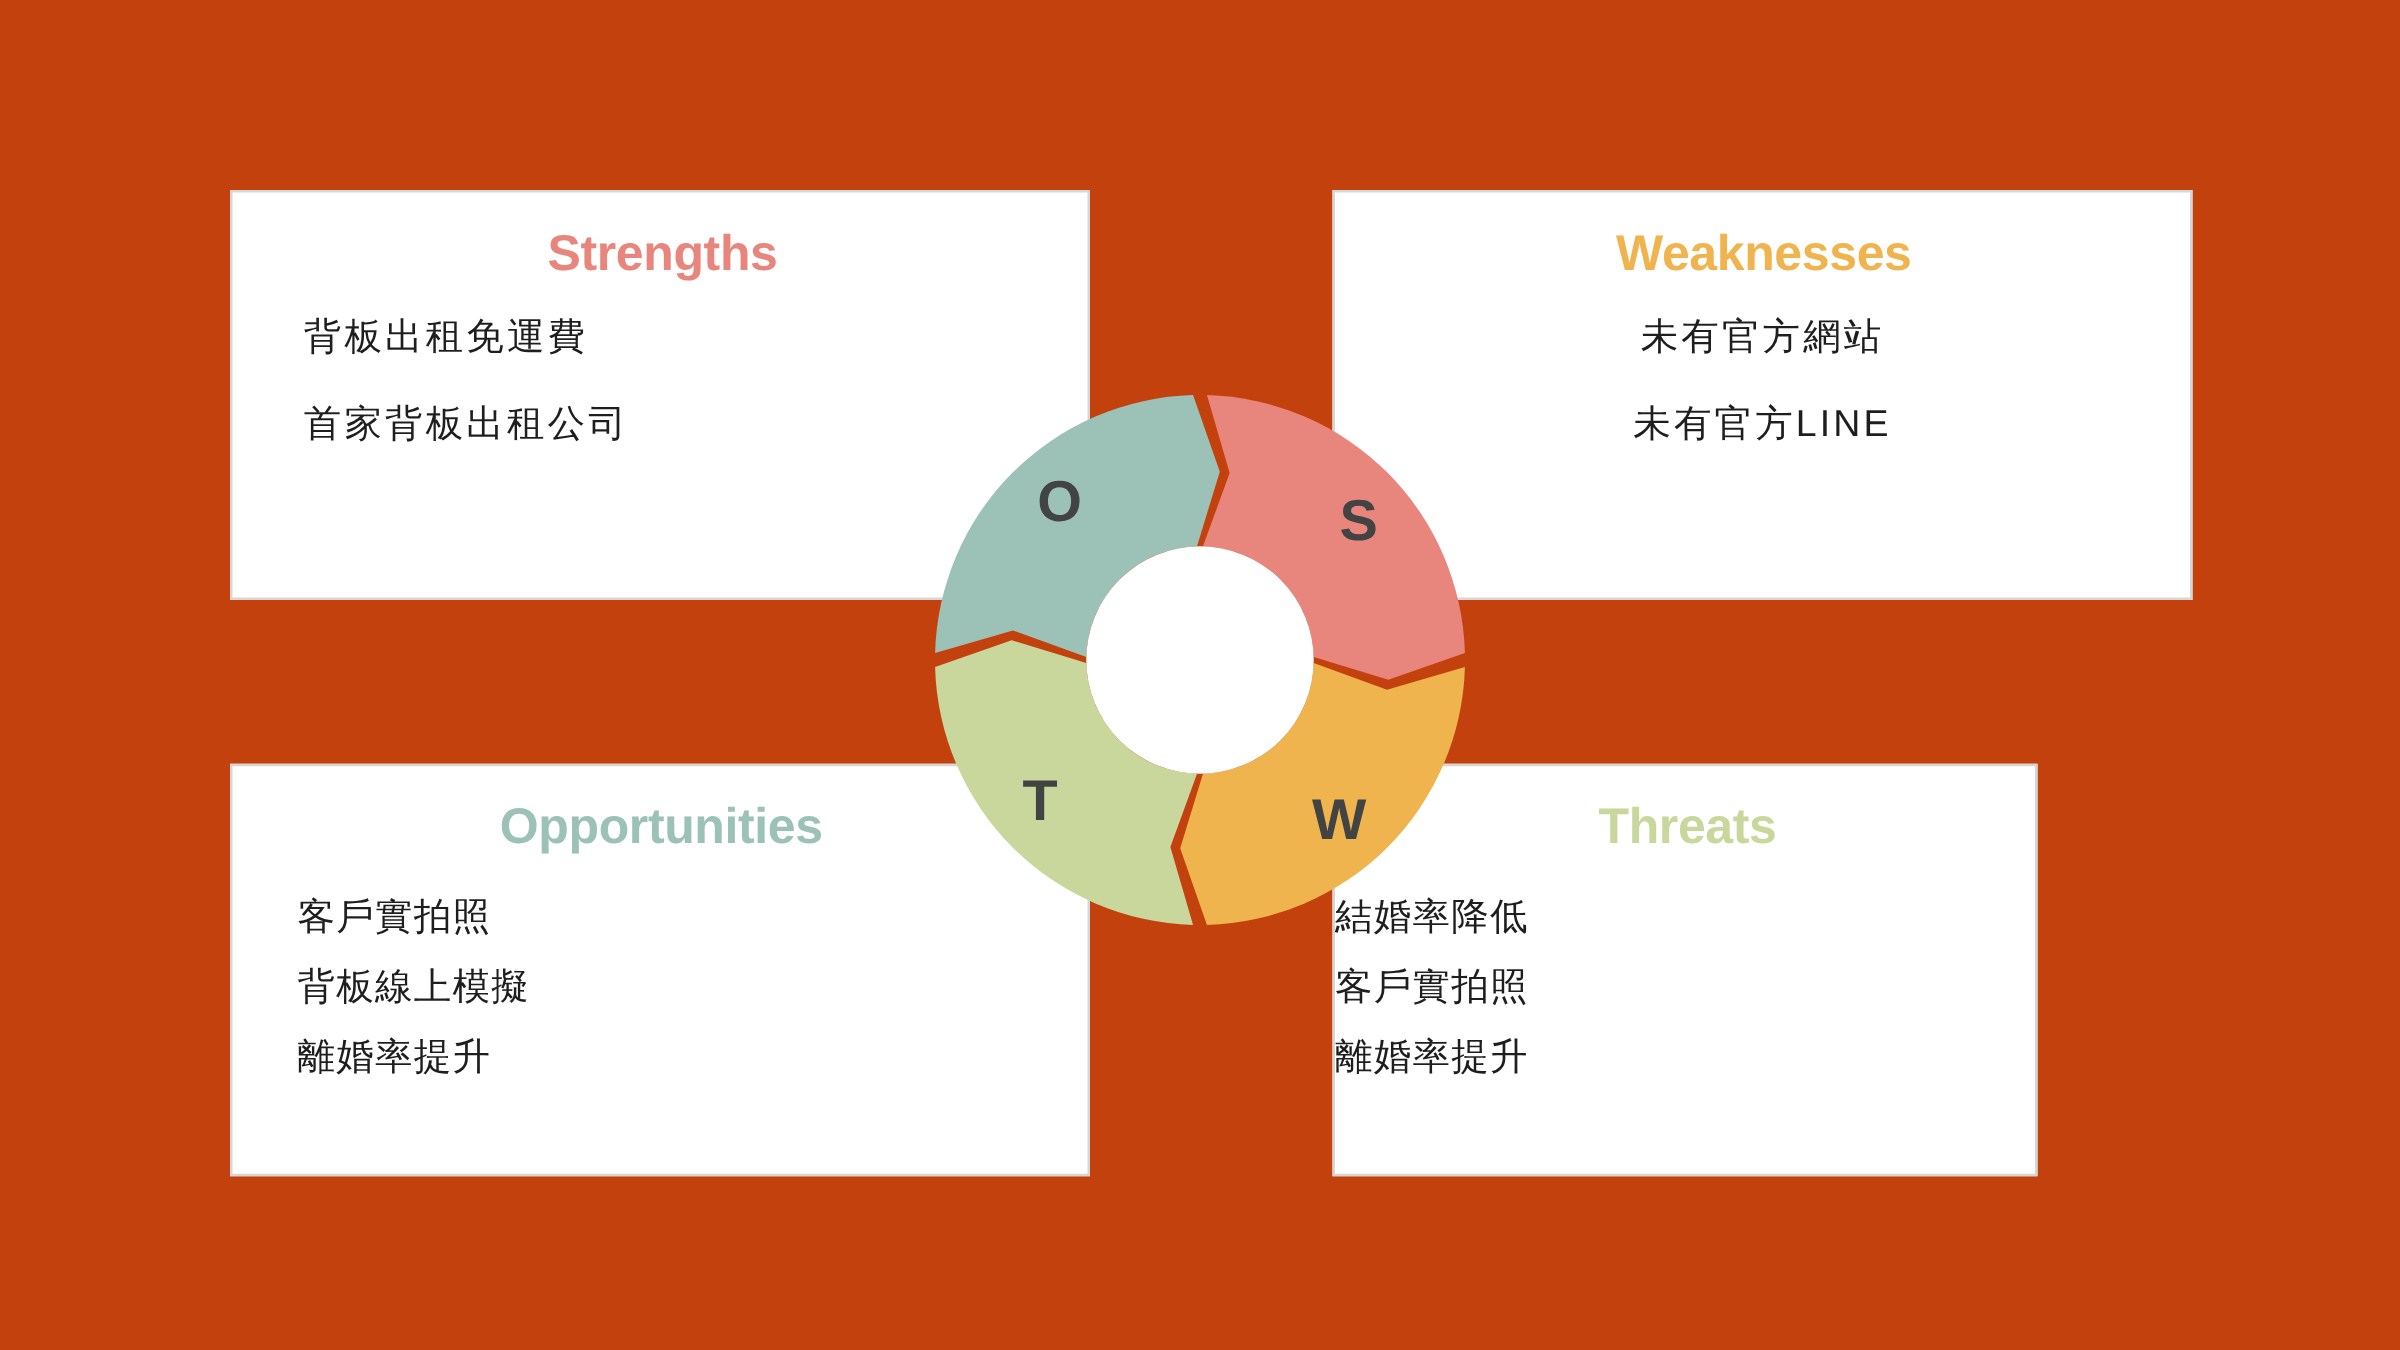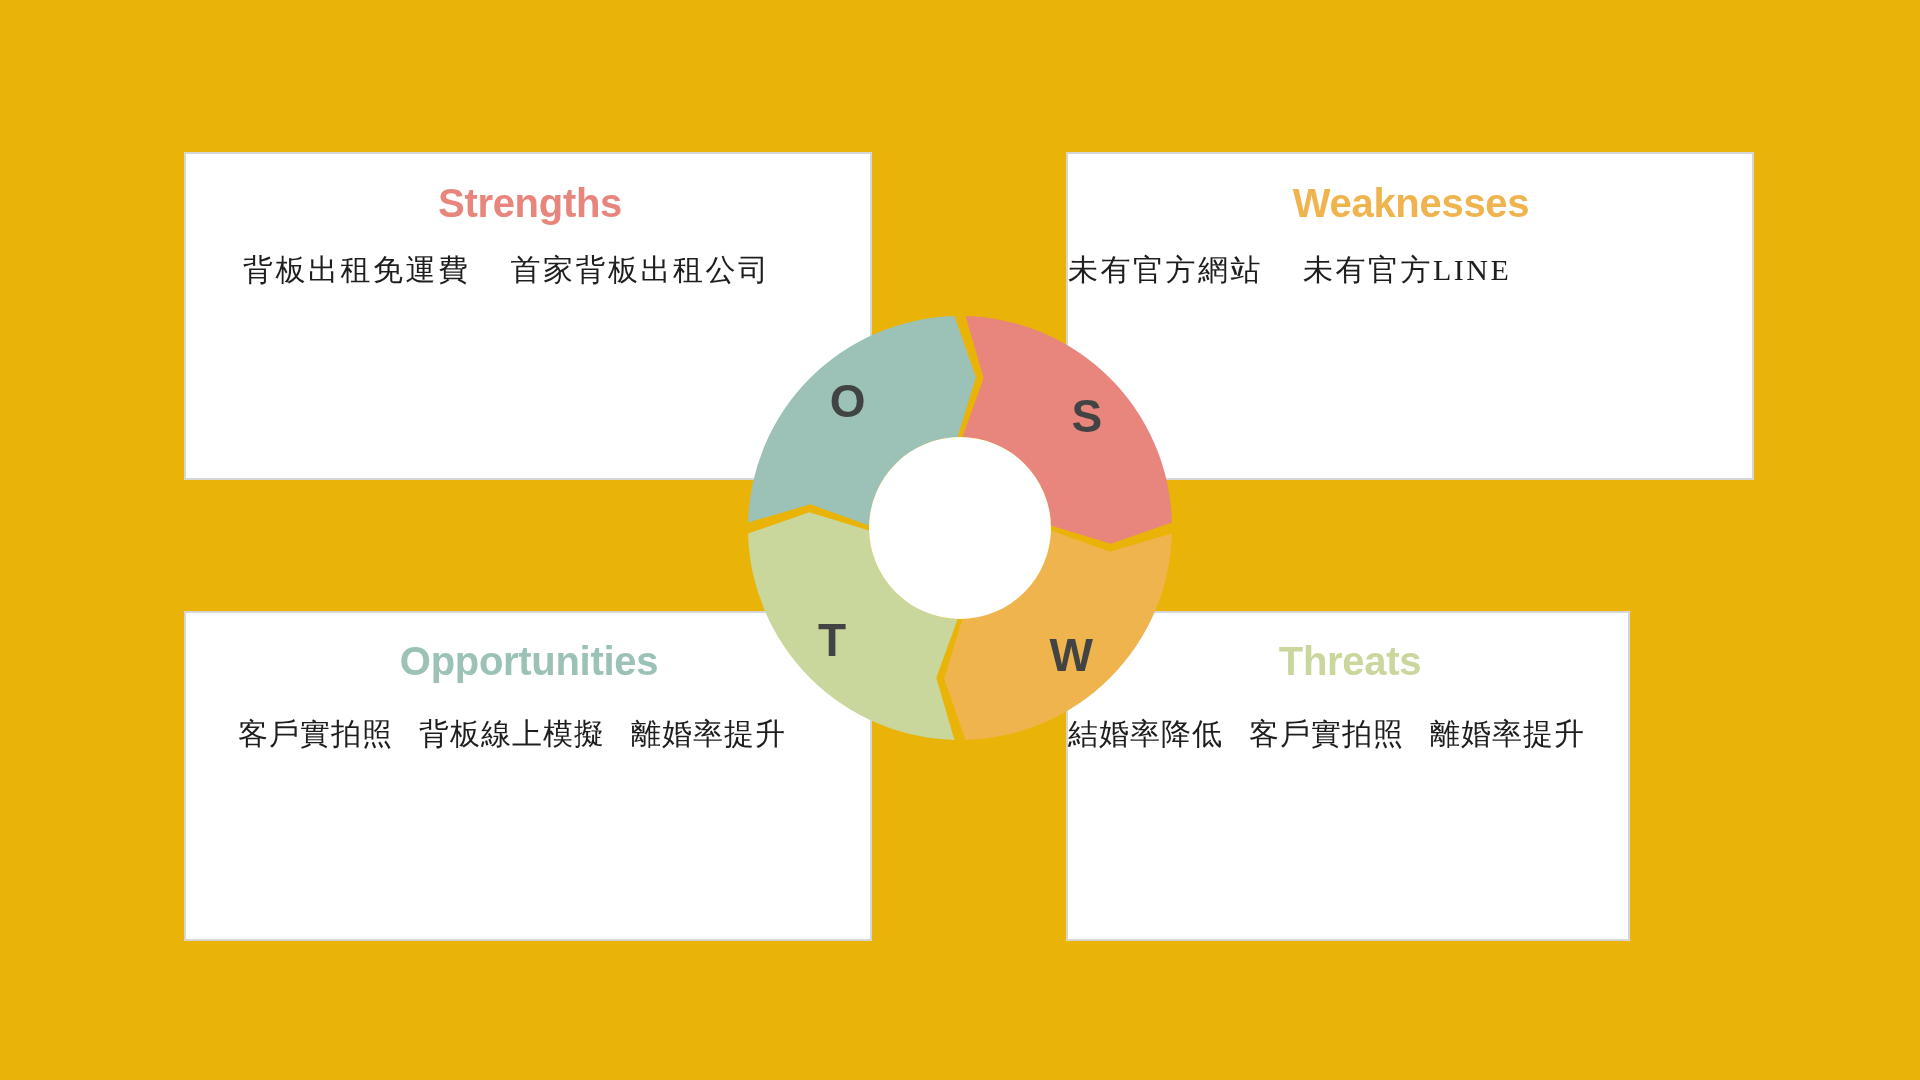--- a/index.html
+++ b/index.html
@@ -13,21 +13,21 @@
     height: 1080px;
     overflow: hidden;
     font-family: "Liberation Sans", "DejaVu Sans", sans-serif;
     -webkit-font-smoothing: antialiased;
   }
 
   #canvas {
     position: relative;
     width: 1920px;
     height: 1080px;
-    background: #eab308;
+    background: #c2410c;
   }
 
   
   .panel {
     position: absolute;
     box-sizing: border-box;
     border: 2px solid #d6d6d6;
     background: #ffffff;
   }
 
@@ -49,22 +49,21 @@
   .panel-title {
     font-size: 40px;
     font-weight: bold;
     letter-spacing: -0.3px;
     line-height: 1;
     white-space: nowrap;
   }
 
   .panel-list {
     display: flex;
-    flex-direction: row;
-    font-family: Liberation Serif, serif;
+    flex-direction: column;
   }
 
   .panel-item {
     color: #1e1e1e;
     font-size: 30px;
     font-weight: 400;
     line-height: 1;
     white-space: nowrap;
   }
 

